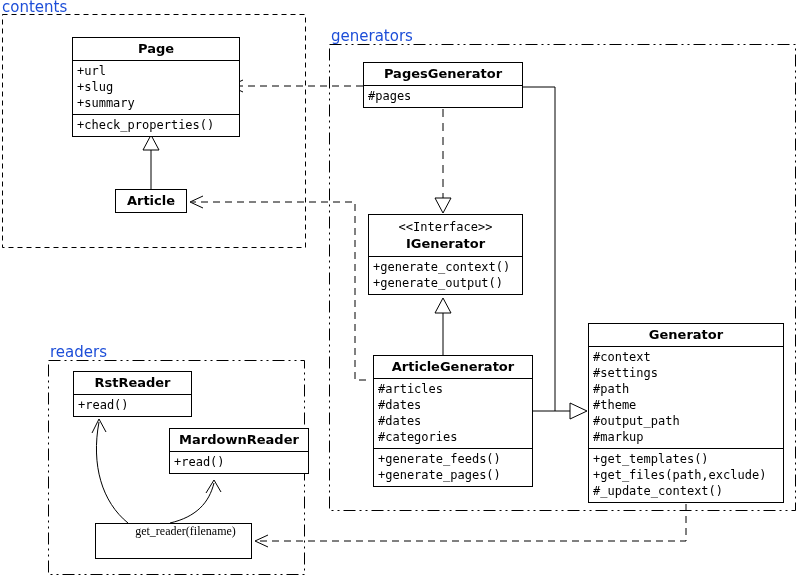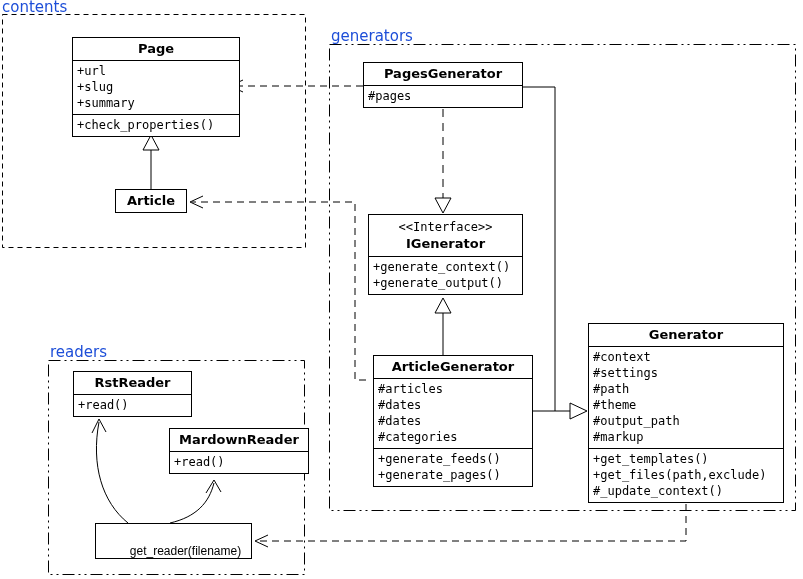--- a/index.html
+++ b/index.html
@@ -61,23 +61,23 @@
     font-family: "DejaVu Sans Mono", monospace;
     font-size: 12px;
     line-height: 16px;
     white-space: pre;
   }
   .fn-box {
     position: absolute;
     background: #fff;
     border: 1px solid #000;
     display: flex;
-    align-items: flex-end;
+    align-items: flex-start;
     justify-content: center;
-    font-family: Liberation Sans, sans-serif;
+    font-family: Liberation Serif, serif;
     font-size: 12px;
     white-space: nowrap;
     padding-left: 24px;
   }
 </style>
 </head>
 <body>
 
 <div class="canvas">
 

